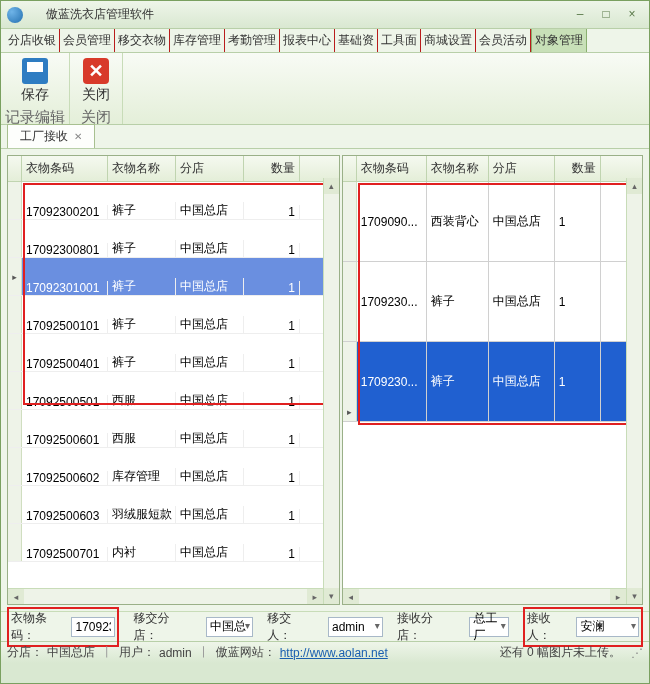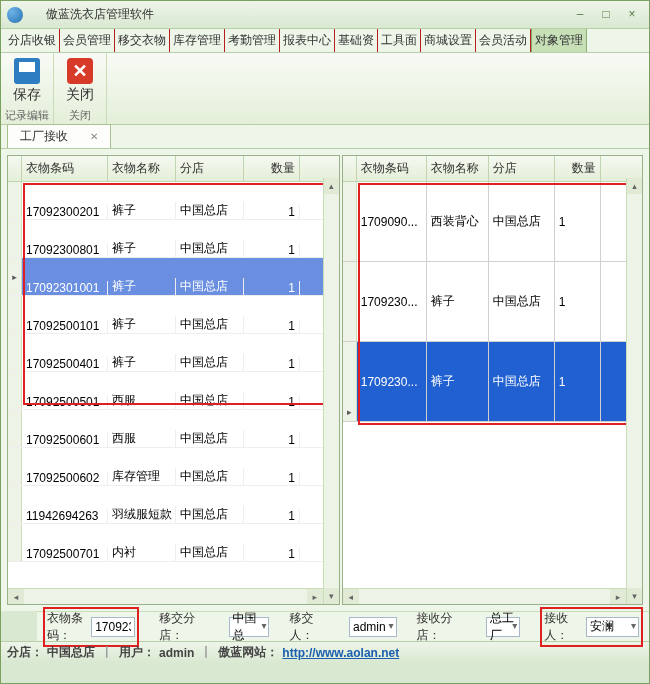--- a/index.html
+++ b/index.html
@@ -16,28 +16,28 @@
   .menubar .menuitem { padding:3px 3px; color:#333; cursor:pointer; border-right:1px solid #b91c1c; }
   .menubar .menuitem.active { background:#c8e0b8; border:1px solid #8ab070; }
 
   
   .toolbar { height:72px; background:linear-gradient(#f8fbf5,#e4efd9); border-bottom:1px solid #b8cfa8; display:flex; }
   .toolgroup { display:flex; flex-direction:column; align-items:center; border-right:1px solid #c8dcb8; padding:2px 4px 0 4px; }
   .toolbtns { display:flex; gap:4px; padding:2px 0; }
   .toolbtn { width:44px; height:48px; display:flex; flex-direction:column; align-items:center; justify-content:center; cursor:pointer; border:1px solid transparent; border-radius:2px; }
   .toolbtn .ic { width:28px; height:28px; display:flex; align-items:center; justify-content:center; }
   .toolbtn .lbl { font-size:14px; color:#333; margin-top:2px; }
-  .grouplbl { font-size:11px; color:#666; padding:1px 0; }
+  .grouplbl { font-size:15px; color:#666; padding:1px 0; }
   .ic-save { background:#2e7cc2; border-radius:3px; position:relative; width:26px; height:26px;}
   .ic-save::after { content:""; position:absolute; left:5px; top:4px; width:16px; height:10px; background:#fff; }
   .ic-close { background:#d83a2a; border-radius:4px; width:26px; height:26px; display:flex; align-items:center; justify-content:center; color:#fff; font-weight:bold; font-size:18px; }
 
   
   .tabstrip { height:24px; background:#eef5e9; display:flex; align-items:flex-end; padding-left:6px; border-bottom:1px solid #b8cfa8; }
-  .tab { padding:3px 12px; background:#fdfefc; border:1px solid #a8c090; border-bottom:none; margin-right:2px; font-size:12px; color:#333; display:flex; align-items:center; gap:22px; }
+  .tab { padding:3px 12px; background:#fdfefc; border:1px solid #a8c090; border-bottom:none; margin-right:2px; font-size:12px; color:#333; display:flex; align-items:center; gap:6px; }
   .tab .x { color:#888; cursor:pointer; font-size:10px; }
 
   
   .mainpane { display:flex; height:462px; background:#eef5e9; padding:6px; gap:0; }
   .gridwrap { flex:1; background:#fff; border:1px solid #9ab088; display:flex; flex-direction:column; position:relative; }
   .gridwrap + .gridwrap { margin-left:2px; }
   .gridhead { display:flex; background:linear-gradient(#f5f9f0,#e4eed8); border-bottom:1px solid #c0d4b0; }
   .gridhead .hcell { padding:4px 4px; border-right:1px solid #c0d4b0; color:#333; overflow:hidden; white-space:nowrap; }
   .gridbody { flex:1; overflow:hidden; position:relative; }
   .redbox { position:absolute; border:2px solid #e02020; pointer-events:none; }
@@ -64,29 +64,29 @@
   .L .c3 { width:68px; }
   .L .c4 { width:56px; text-align:right; }
   
   .R .c0 { width:14px; flex:none;}
   .R .c1 { width:70px; }
   .R .c2 { width:62px; }
   .R .c3 { width:66px; }
   .R .c4 { width:46px; text-align:right; }
 
   
-  .formrow { height:30px; background:#eef5e9; display:flex; align-items:center; padding:0 6px; gap:20px; border-top:1px solid #c8dcb8;margin-left:36px; }
+  .formrow { height:30px; background:#eef5e9; display:flex; align-items:center; padding:0 6px; gap:14px; border-top:1px solid #c8dcb8; }
   .formrow label { color:#333; }
   .formrow input, .formrow .combo { height:20px; border:1px solid #a8b8c8; background:#fff; padding:0 3px; font-size:12px; }
   .combo { display:flex; align-items:center; position:relative; padding-right:14px; }
   .combo::after { content:"▾"; position:absolute; right:2px; top:2px; font-size:10px; color:#666; }
   .redbox2 { border:2px solid #e02020; display:flex; align-items:center; padding:1px 2px; gap:3px;}
 
   
-  .statusbar { height:22px; background:linear-gradient(#eef5e9,#d9e8d1); border-top:1px solid #b8cfa8; display:flex; align-items:center; padding:0 6px; color:#444; gap:4px;font-weight:bold; }
+  .statusbar { height:22px; background:linear-gradient(#eef5e9,#d9e8d1); border-top:1px solid #b8cfa8; display:flex; align-items:center; padding:0 6px; color:#444; gap:4px; }
   .statusbar .sep { color:#999; margin:0 2px; }
   .statusbar a { color:#1a5fb0; text-decoration:underline; }
   .statusbar .right { margin-left:auto; display:flex; align-items:center; gap:4px;}
   .grip { font-size:12px; color:#888; margin-left:6px; }
 </style>
 </head>
 <body>
 
 <div class="titlebar">
   <div class="logo"></div>
@@ -205,21 +205,21 @@
         </div>
         <div class="grow">
           <div class="rowhead c0"></div>
           <div class="gcell c1">17092500602</div>
           <div class="gcell c2">库存管理</div>
           <div class="gcell c3">中国总店</div>
           <div class="gcell c4">1</div>
         </div>
         <div class="grow">
           <div class="rowhead c0"></div>
-          <div class="gcell c1">11942694263</div>
+          <div class="gcell c1">17092500603</div>
           <div class="gcell c2">羽绒服短款</div>
           <div class="gcell c3">中国总店</div>
           <div class="gcell c4">1</div>
         </div>
         <div class="grow">
           <div class="rowhead c0"></div>
           <div class="gcell c1">17092500701</div>
           <div class="gcell c2">内衬</div>
           <div class="gcell c3">中国总店</div>
           <div class="gcell c4">1</div>
@@ -309,13 +309,17 @@
 
 <div class="statusbar">
   <span>分店：</span>
   <span>中国总店</span>
   <span class="sep">丨</span>
   <span>用户：</span>
   <span>admin</span>
   <span class="sep">丨</span>
   <span>傲蓝网站：</span>
   <a href="#">http://www.aolan.net</a>
+  <div class="right">
+    <span>还有 0 幅图片未上传。</span>
+    <span class="grip">⋰</span>
+  </div>
 </div>
 
 </body></html>

